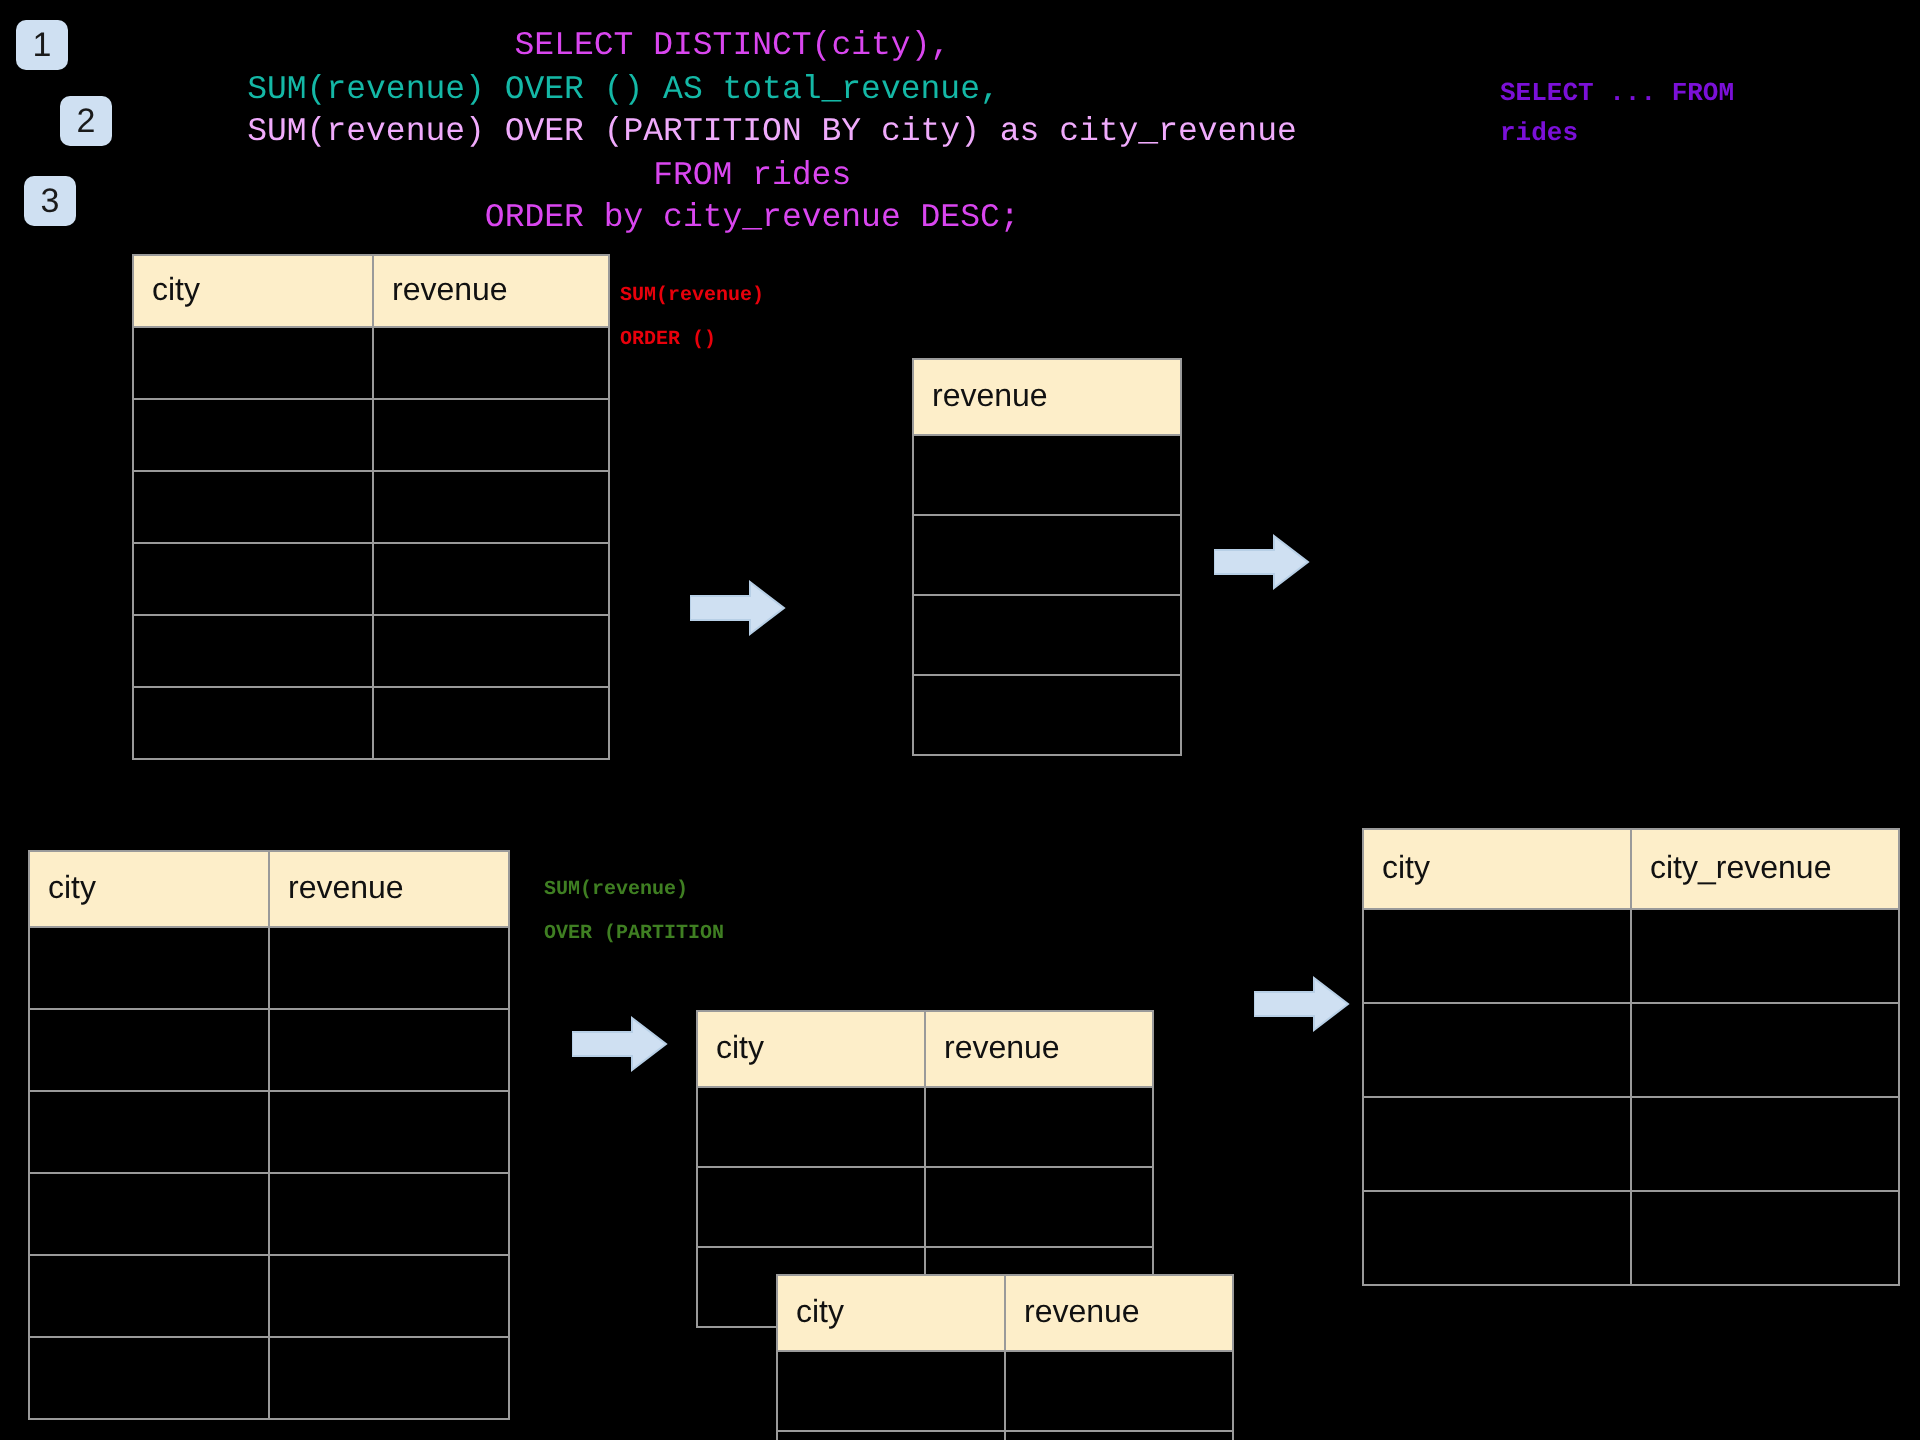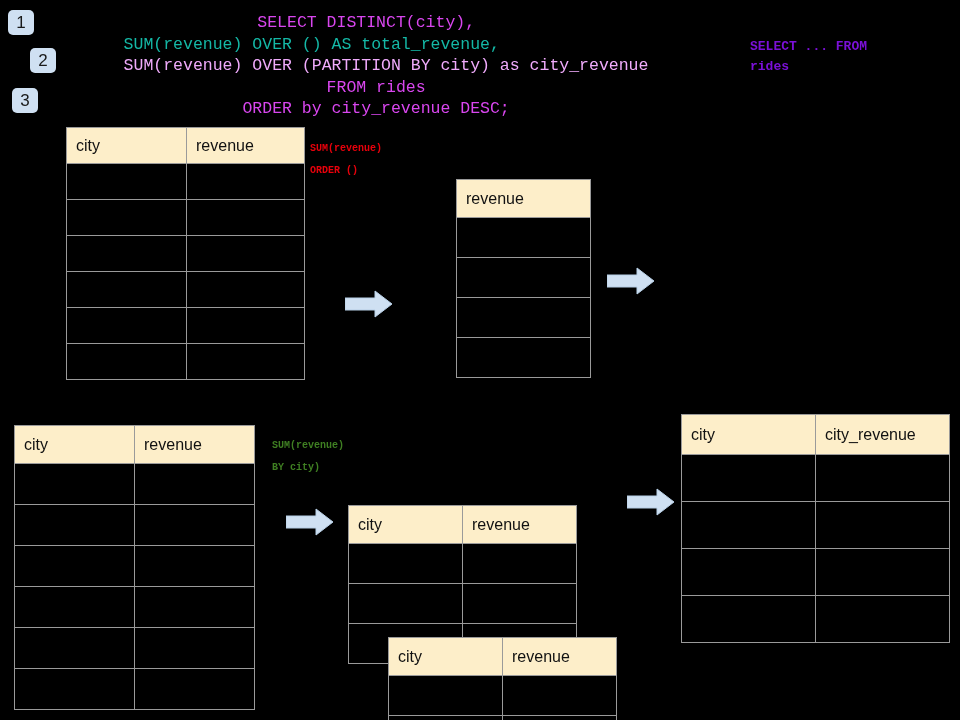--- a/index.html
+++ b/index.html
@@ -107,21 +107,21 @@
       <div class="step-badge" style="left: 30px; top: 48px;">2</div>
       <div class="step-badge" style="left: 12px; top: 88px;">3</div>
     </div>
 
   <div class="sql-block" id="sql-host" style="left: 84px; top: 12px;"><div class="sql-line c-purple">SELECT DISTINCT(city),</div><div class="sql-line c-red">    SUM(revenue) OVER () AS total_revenue,</div><div class="sql-line c-green">    SUM(revenue) OVER (PARTITION BY city) as city_revenue</div><div class="sql-line c-purple">  FROM rides</div><div class="sql-line c-purple">  ORDER by city_revenue DESC;</div></div>
 
   <div class="sql-snippet" id="snippet-host" style="left: 750px; top: 37px;"><div>SELECT ... FROM</div><div>rides</div></div>
 
   <div id="annotations-host">
       <div class="annot red" style="left: 310px; top: 138px;"><div>SUM(revenue)</div><div>ORDER ()</div></div>
-      <div class="annot green" style="left: 272px; top: 435px;"><div>SUM(revenue)</div><div>BY city)</div></div>
+      <div class="annot green" style="left: 272px; top: 435px;"><div>SUM(revenue)</div><div>OVER (PARTITION</div></div>
     </div>
 
   <div id="tables-host">
       <table class="tbl" style="left: 66px; top: 127px; width: 238px;">
         <colgroup>
           <col style="width: 120px;">
           <col style="width: 118px;">
         </colgroup>
         <tbody>
           <tr style="height: 36px;">

